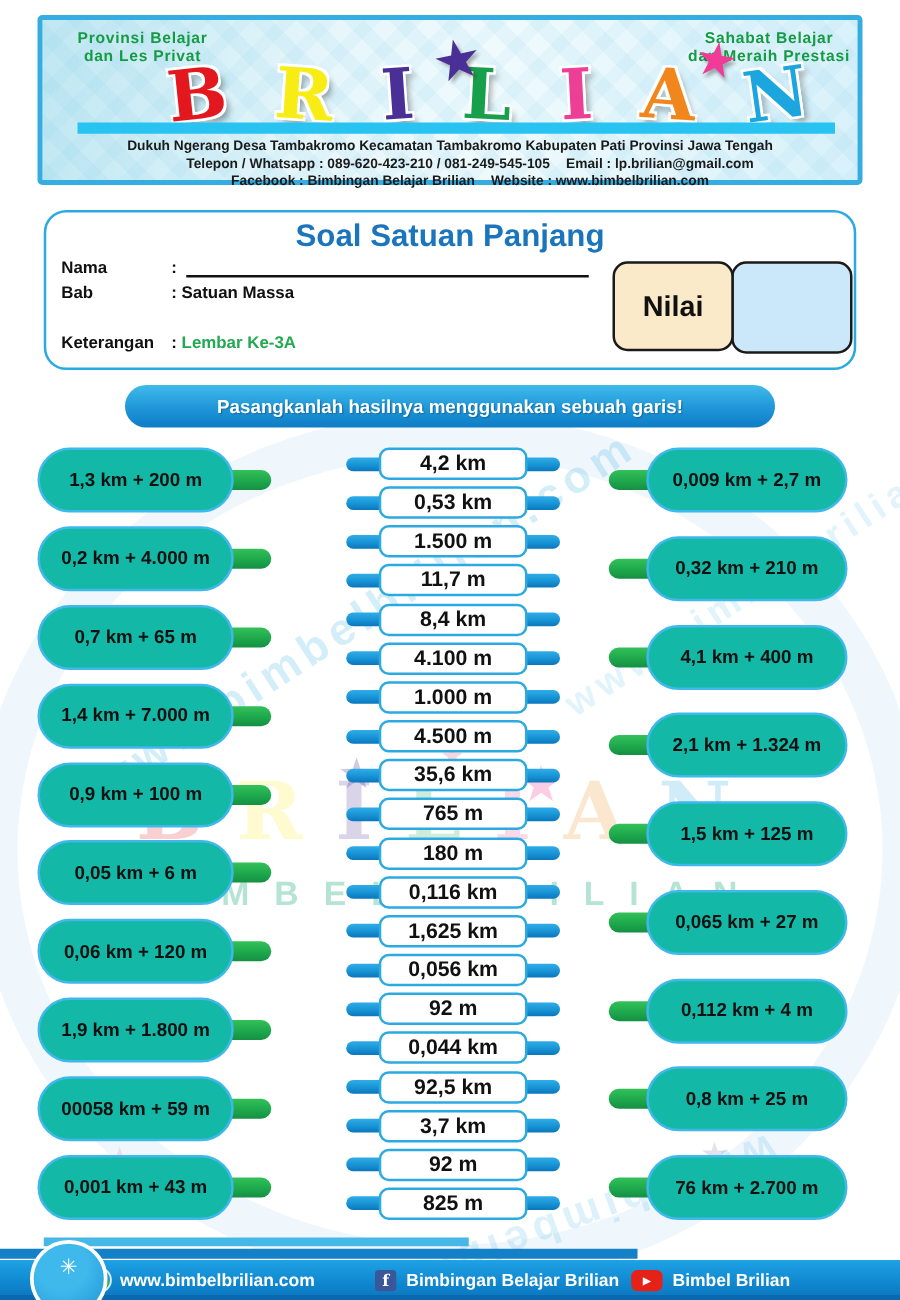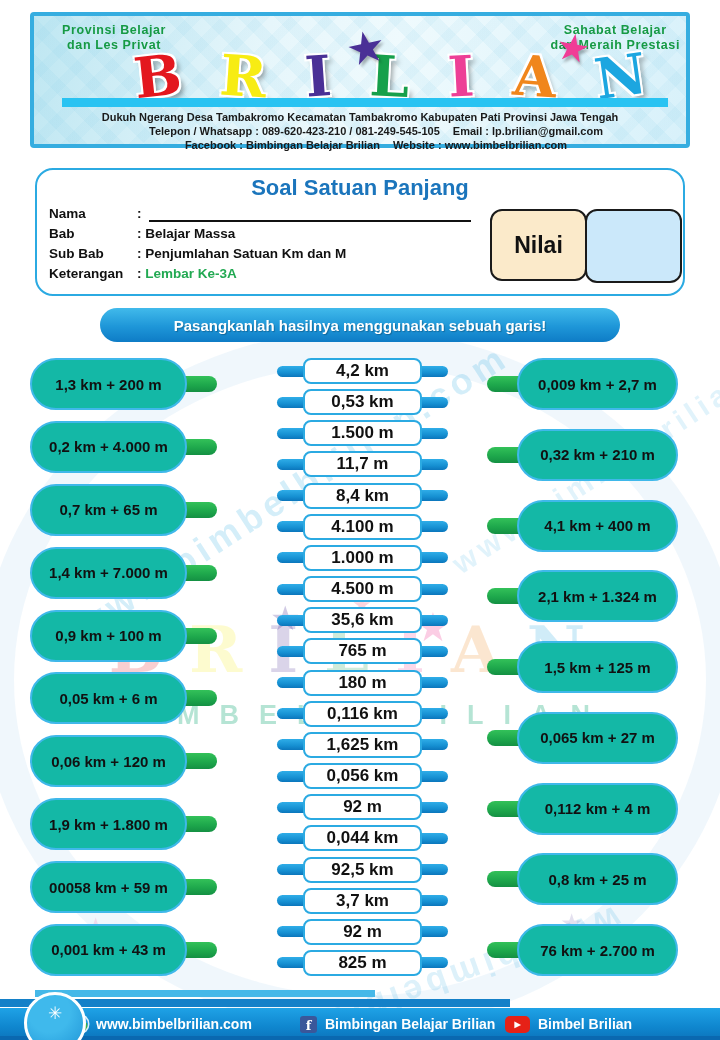--- a/index.html
+++ b/index.html
@@ -68,21 +68,21 @@
     font-weight:bold; font-size:11px; color:#1a1a1a;padding-left:32px; }
   .addr-2 { top:109px; }
   .addr-3 { top:123px; }
 
   
   .info {
     position:absolute; left:35px; top:168px; width:650px; height:128px; z-index:2;
     border:2.5px solid #2BAAE2; border-radius:18px; background:#fff;
   }
   .info-title { position:absolute; left:0; right:0; top:5px; text-align:center;
-    font-size:22px; font-weight:bold; color:#1B75BC; }
+    font-size:25px; font-weight:bold; color:#1B75BC; }
   .f-row { position:absolute; left:12px; height:18px; font-size:13.5px; font-weight:bold; color:#111; }
   .f-label { display:inline-block; width:88px; }
   .f-green { color:#22A952; }
   .r0{top:36px;} .r1{top:56px;} .r2{top:76px;} .r3{top:96px;}
   .name-line { position:absolute; left:112px; top:50px; width:322px; border-bottom:2.5px solid #111; }
   .nilai-box { position:absolute; left:453px; top:39px; width:97px; height:72px;
     background:#FBEACA; border:2px solid #1a1a1a; border-radius:12px;
     display:flex; align-items:center; justify-content:center;
     font-size:23px; font-weight:bold; color:#111; z-index:2; }
   .score-box { position:absolute; left:548px; top:39px; width:97px; height:74px;
@@ -203,24 +203,21 @@
     </div>
   </div>
 
   <div class="info">
     <div class="info-title">Soal Satuan Panjang</div>
     <div class="f-row r0">
       <span class="f-label">Nama</span><span>:</span>
     </div>
     <div class="name-line"></div>
     <div class="f-row r1">
-      <span class="f-label">Bab</span><span>:</span> <span>Belajar Massa</span>
-    </div>
-    <div class="f-row r2">
-      <span class="f-label">Sub Bab</span><span>:</span> <span>Penjumlahan Satuan Km dan M</span>
+      <span class="f-label">Bab</span><span>:</span> <span>Satuan Massa</span>
     </div>
     <div class="f-row r3">
       <span class="f-label">Keterangan</span><span>:</span> <span class="f-green">Lembar Ke-3A</span>
     </div>
     <div class="nilai-box">
         <span>Nilai</span>
       </div>
     <div class="score-box"></div>
   </div>
 

